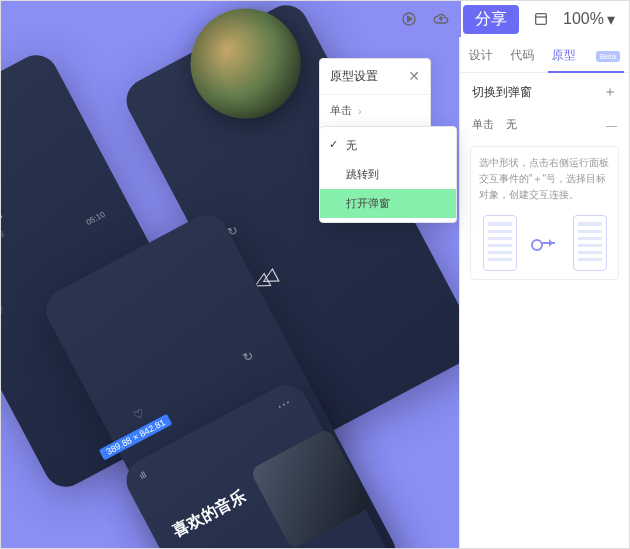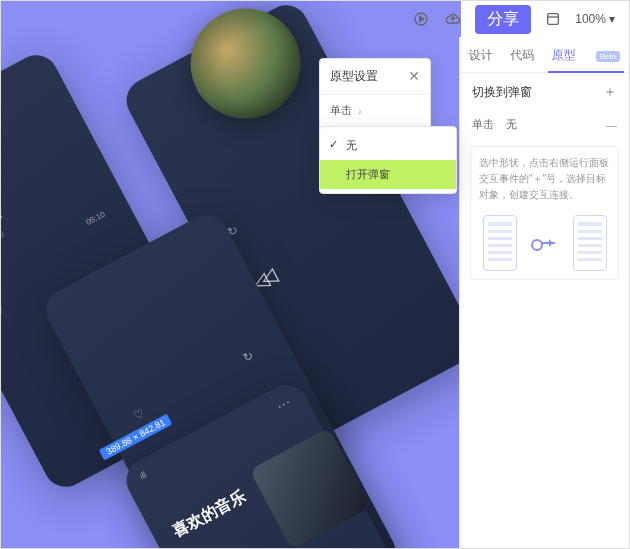--- a/index.html
+++ b/index.html
@@ -1,21 +1,21 @@
 <!DOCTYPE html>
 <html><head>
 <meta charset="utf-8">
 <style>
 *{margin:0;padding:0;box-sizing:border-box;font-family:-apple-system,BlinkMacSystemFont,"PingFang SC","Microsoft YaHei",sans-serif}
 body{width:630px;height:549px;background:#fff;overflow:hidden;position:relative;border:1px solid #ddd}
 .topbar{position:absolute;top:0;right:0;height:36px;display:flex;align-items:center;gap:12px;padding:0 14px;z-index:10}
 .icon-btn{width:20px;height:20px;display:flex;align-items:center;justify-content:center;cursor:pointer;color:#666}
 .icon-btn svg{width:16px;height:16px}
 .share-btn{background:#6b6bf5;color:#fff;padding:4px 12px;border-radius:4px;font-size:16px;cursor:pointer}
-.zoom{font-size:12px;color:#555;display:flex;align-items:center;gap:3px}
+.zoom{font-size:16px;color:#555;display:flex;align-items:center;gap:3px}
 .canvas-wrap{position:absolute;top:0;left:0;width:460px;height:549px;background:#8a8ef5;overflow:hidden}
 .phone-mock{position:absolute;width:200px;height:400px;background:linear-gradient(170deg,#2b3550 0%,#1e2640 100%);border-radius:22px;box-shadow:0 10px 40px rgba(0,0,0,.3);transform:rotate(-28deg)}
 .pm1{top:70px;left:-50px}
 .pm2{top:230px;left:120px}
 .pm3{top:20px;left:200px}
 .pm4{top:400px;left:200px}
 .album-art{position:absolute;width:110px;height:110px;border-radius:55px;background:radial-gradient(circle at 40% 30%,#c7a868,#5e7a4a 50%,#2e3a26 80%);top:-20px;left:70px;box-shadow:0 6px 24px rgba(0,0,0,.4);overflow:hidden}
 .album-art::after{content:"";position:absolute;inset:0;background:radial-gradient(circle at 60% 60%,transparent 40%,rgba(0,0,0,.3))}
 .playbtn{position:absolute;width:48px;height:48px;border-radius:50%;background:rgba(255,255,255,.95);top:210px;left:76px;display:flex;align-items:center;justify-content:center}
 .playbar{width:4px;height:18px;background:#2e3854;margin:0 2px;border-radius:1px}
@@ -45,21 +45,21 @@
 .wf-arrow{width:20px;height:2px;background:#8a8ef5;position:relative}
 .wf-arrow::before{content:"";position:absolute;left:-4px;top:-3px;width:8px;height:8px;border:2px solid #8a8ef5;border-radius:50%;background:#fff}
 .wf-arrow::after{content:"";position:absolute;right:-2px;top:-3px;border:4px solid transparent;border-left-color:#8a8ef5}
 .popup{position:absolute;top:57px;left:318px;width:112px;background:#fff;border:1px solid #e4e4e4;box-shadow:0 4px 16px rgba(0,0,0,.12);border-radius:4px;z-index:20}
 .popup-head{display:flex;justify-content:space-between;padding:9px 10px;border-bottom:1px solid #f0f0f0;font-size:12px;color:#333}
 .popup-close{cursor:pointer;color:#888;font-size:14px}
 .popup-row{padding:8px 10px;font-size:11px;color:#555;display:flex;align-items:center;gap:4px}
 .chev::after{content:"›";margin-left:2px;color:#aaa}
 .dropdown{position:absolute;top:125px;left:318px;width:138px;background:#fff;border:1px solid #e4e4e4;box-shadow:0 6px 20px rgba(0,0,0,.15);border-radius:4px;z-index:21;padding:4px 0}
 .dd-item{padding:7px 14px 7px 26px;font-size:11px;color:#444;cursor:pointer;position:relative}
-.dd-item.selected{background:#bef264}
+.dd-item.selected{background:#86efac}
 .dd-item.checked::before{content:"✓";position:absolute;left:9px;color:#333}
 .minus{color:#999}
 </style>
 </head>
 <body>
 
 <div class="topbar">
   <span class="icon-btn">
     <svg viewBox="0 0 24 24" fill="none" stroke="currentColor" stroke-width="2">
         <circle cx="12" cy="12" r="9"></circle>
@@ -124,20 +124,21 @@
   <div class="popup-head">
     <span>原型设置</span>
     <span class="popup-close">✕</span>
   </div>
   <div class="popup-row chev">单击</div>
   <div class="popup-row chev">无</div>
 </div>
 
 <div class="dropdown">
   <div class="dd-item checked">无</div>
+  <div class="dd-item">跳转到</div>
   <div class="dd-item selected">打开弹窗</div>
 </div>
 
 <div class="right-panel">
   <div class="tabs">
     <span class="tab">设计</span>
     <span class="tab">代码</span>
     <span class="tab active"><span>原型</span><span class="badge">Beta</span></span>
   </div>
   <div class="section-head">

